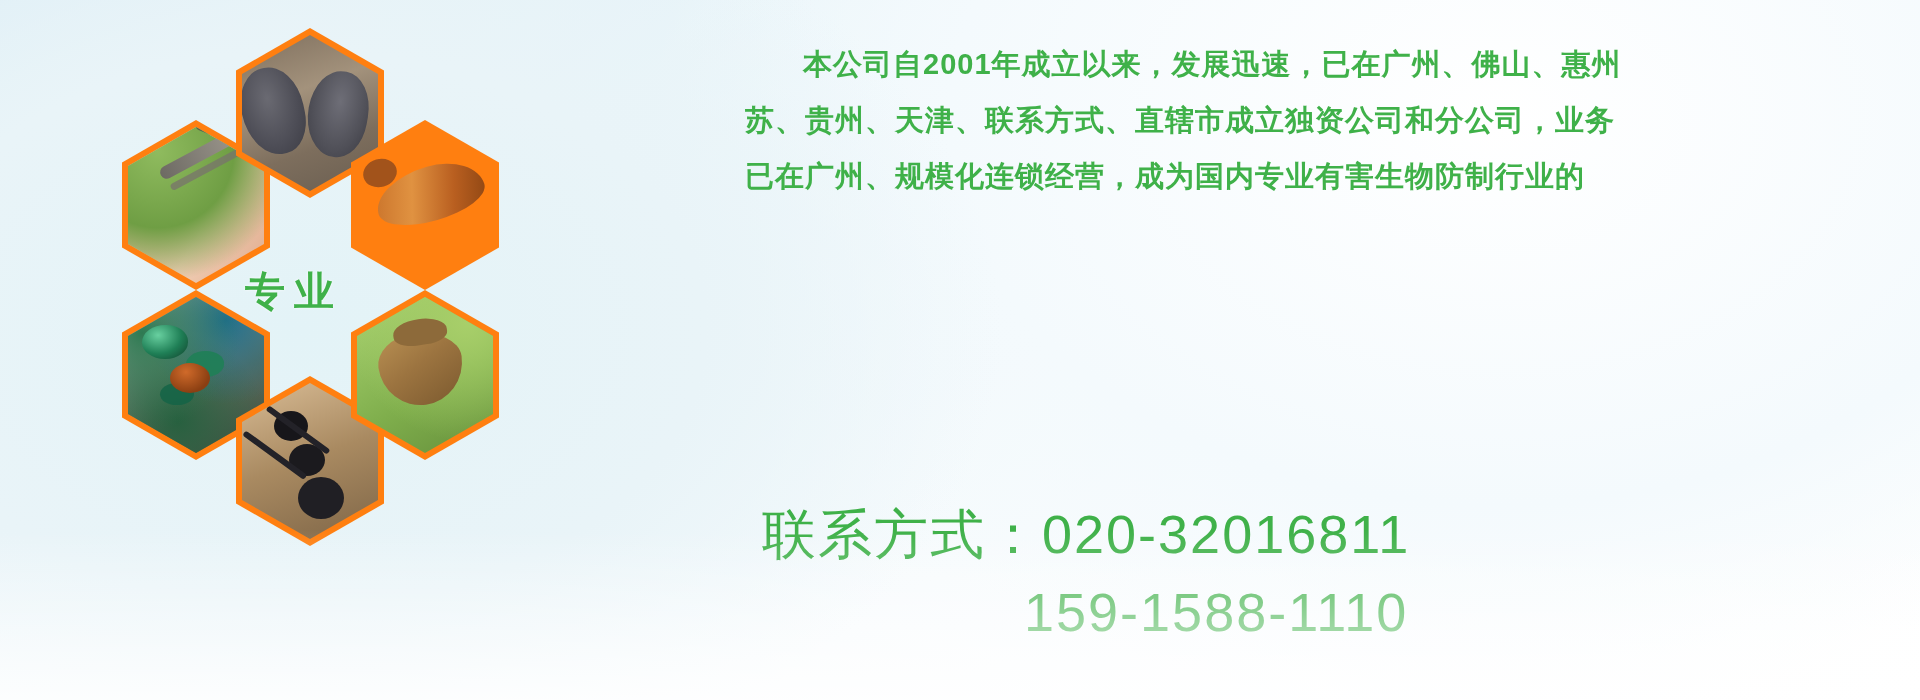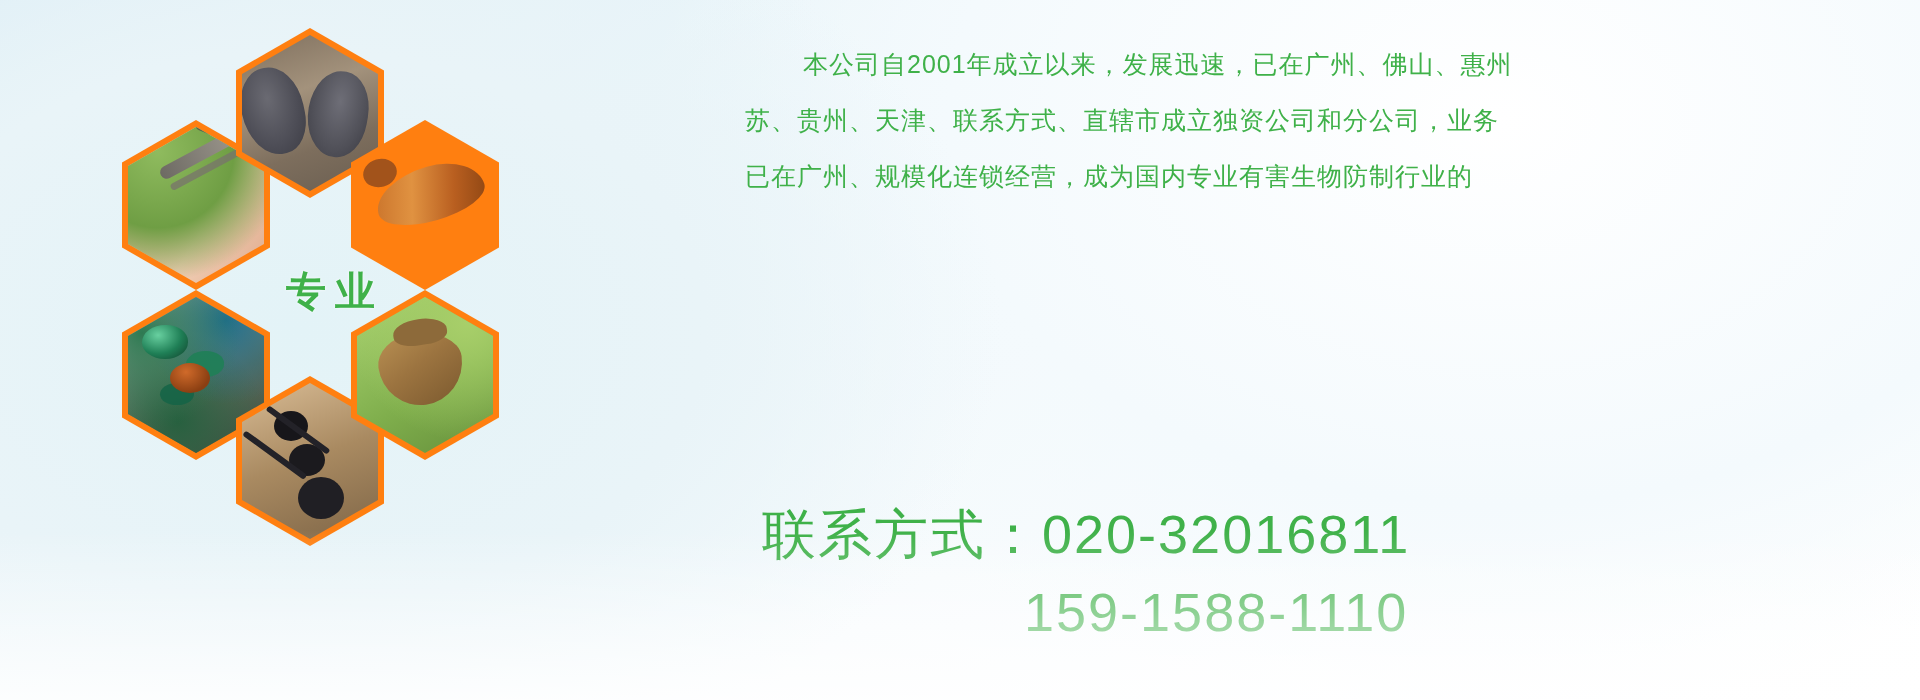--- a/index.html
+++ b/index.html
@@ -38,21 +38,21 @@
 
   .hex.h-mosquito{left:32px;top:110px;}
   .hex.h-rats{left:146px;top:18px;}
   .hex.h-roach{left:261px;top:110px;}
   .hex.h-flies{left:32px;top:280px;}
   .hex.h-ant{left:146px;top:366px;}
   .hex.h-stink{left:261px;top:280px;}
 
   .hex.center-label{
     left:146px;top:196px;background:transparent;width:148px;height:170px;
-    display:flex;flex-direction:column;align-items:flex-end;justify-content:center;
+    display:flex;flex-direction:column;align-items:flex-start;justify-content:center;
     clip-path:none;
   }
   .center-label .cw{
     color:#3fb149;font-weight:bold;font-size:40px;letter-spacing:9px;
     line-height:1.45;text-align:center;text-indent:9px;
     text-shadow:0 0 3px rgba(255,255,255,.9);
   }
 
   
   .art.mosquito{
@@ -144,21 +144,21 @@
   .art.stink:after{
     content:"";position:absolute;left:66px;top:52px;width:54px;height:26px;
     background:#8d6a3a;border-radius:50% 50% 40% 40%;transform:rotate(-8deg);
   }
 
   
   .copy{
     position:absolute;left:745px;top:36px;width:1120px;
   }
   .para{
-    color:#3fb149;font-size:25px;line-height:56px;font-weight:400;
+    color:#3fb149;font-size:29px;line-height:56px;font-weight:700;
     letter-spacing:1px;white-space:nowrap;
   }
   .para .indent{display:inline-block;width:58px;}
 
   .contact{
     position:absolute;left:762px;top:495px;width:1100px;
     color:#3fb149;
   }
   .contact .line{font-size:54px;line-height:78px;letter-spacing:2px;white-space:nowrap;}
   .contact .line.second{padding-left:262px;}

